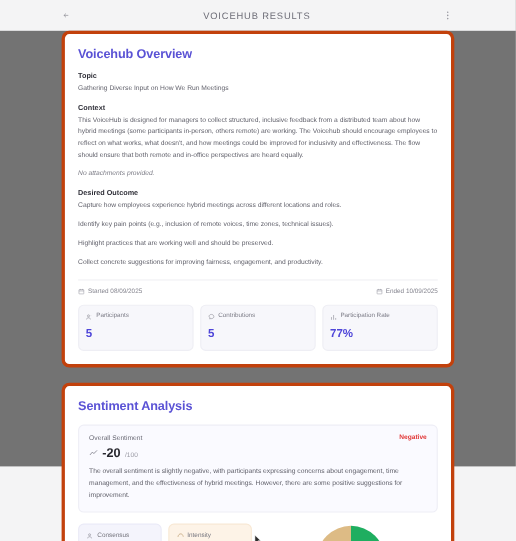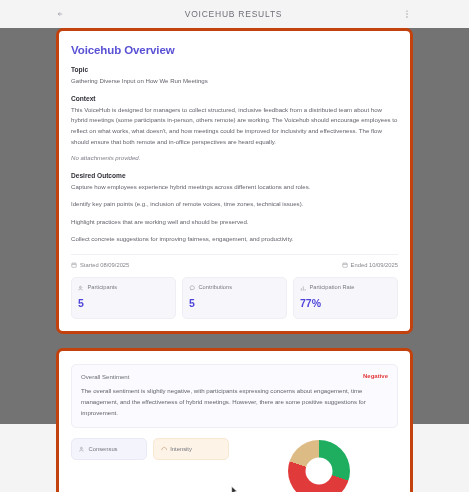--- a/index.html
+++ b/index.html
@@ -217,25 +217,33 @@
                 <line x1="19" y1="21" x2="19" y2="15"></line>
             </svg>
             <span class="stat-label">Participation Rate</span>
           </div>
           <div class="stat-val">77%</div>
         </div>
       </div>
     </div>
 
     <div class="card">
+      <div class="card-title">Sentiment Analysis</div>
 
       <div class="sent-box">
         <div class="sent-top">
           <span class="sent-label">Overall Sentiment</span>
           <span class="sent-badge">Negative</span>
+        </div>
+        <div class="sent-score">
+          <svg class="trend-ico" viewBox="0 0 24 24" fill="none" stroke="#7c7c86" stroke-width="2.2" stroke-linecap="round">
+            <polyline points="3 16 9 9 13 13 21 5"></polyline>
+          </svg>
+          <span class="score-num">-20</span>
+          <span class="score-den">/100</span>
         </div>
         <div class="sent-desc">The overall sentiment is slightly negative, with participants expressing concerns about engagement, time management, and the effectiveness of hybrid meetings. However, there are some positive suggestions for improvement.</div>
       </div>
 
       <div class="bottom">
         <div class="bottom-left">
           <div class="mini-row">
             <div class="mini consensus">
               <div class="mini-head">
                 <svg class="stat-ico" viewBox="0 0 24 24" fill="none" stroke="#8a8a95" stroke-width="2">

